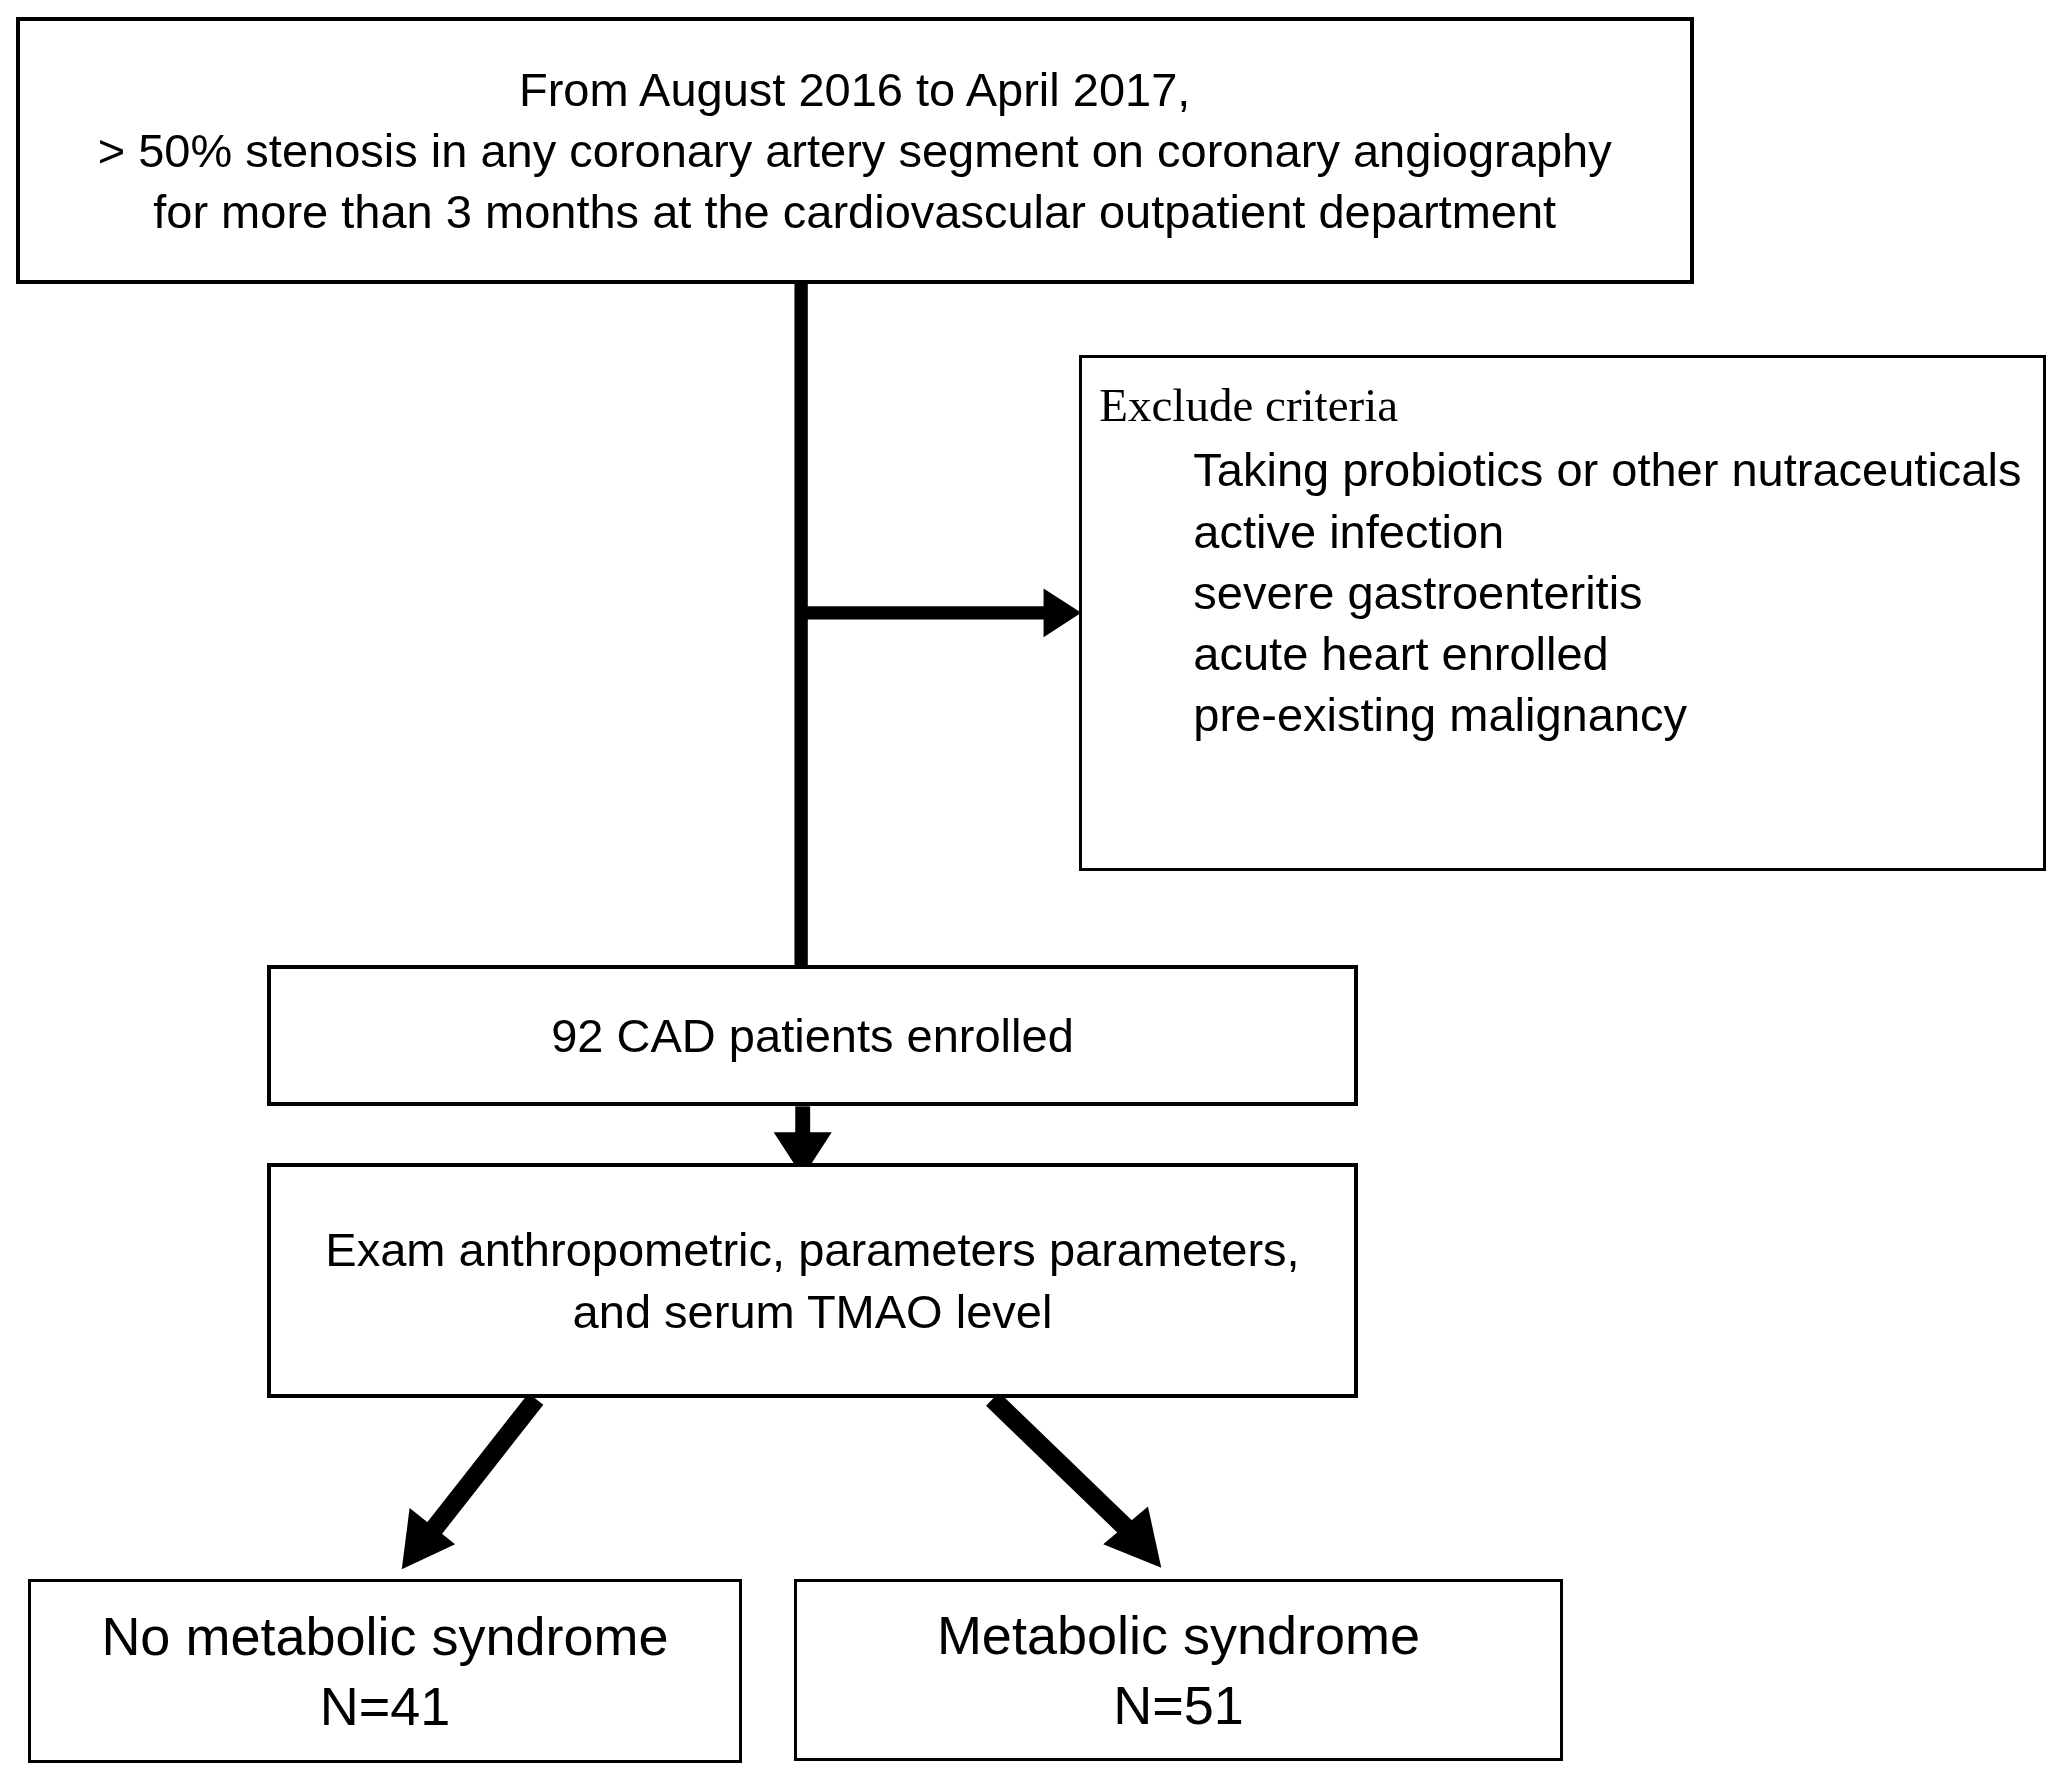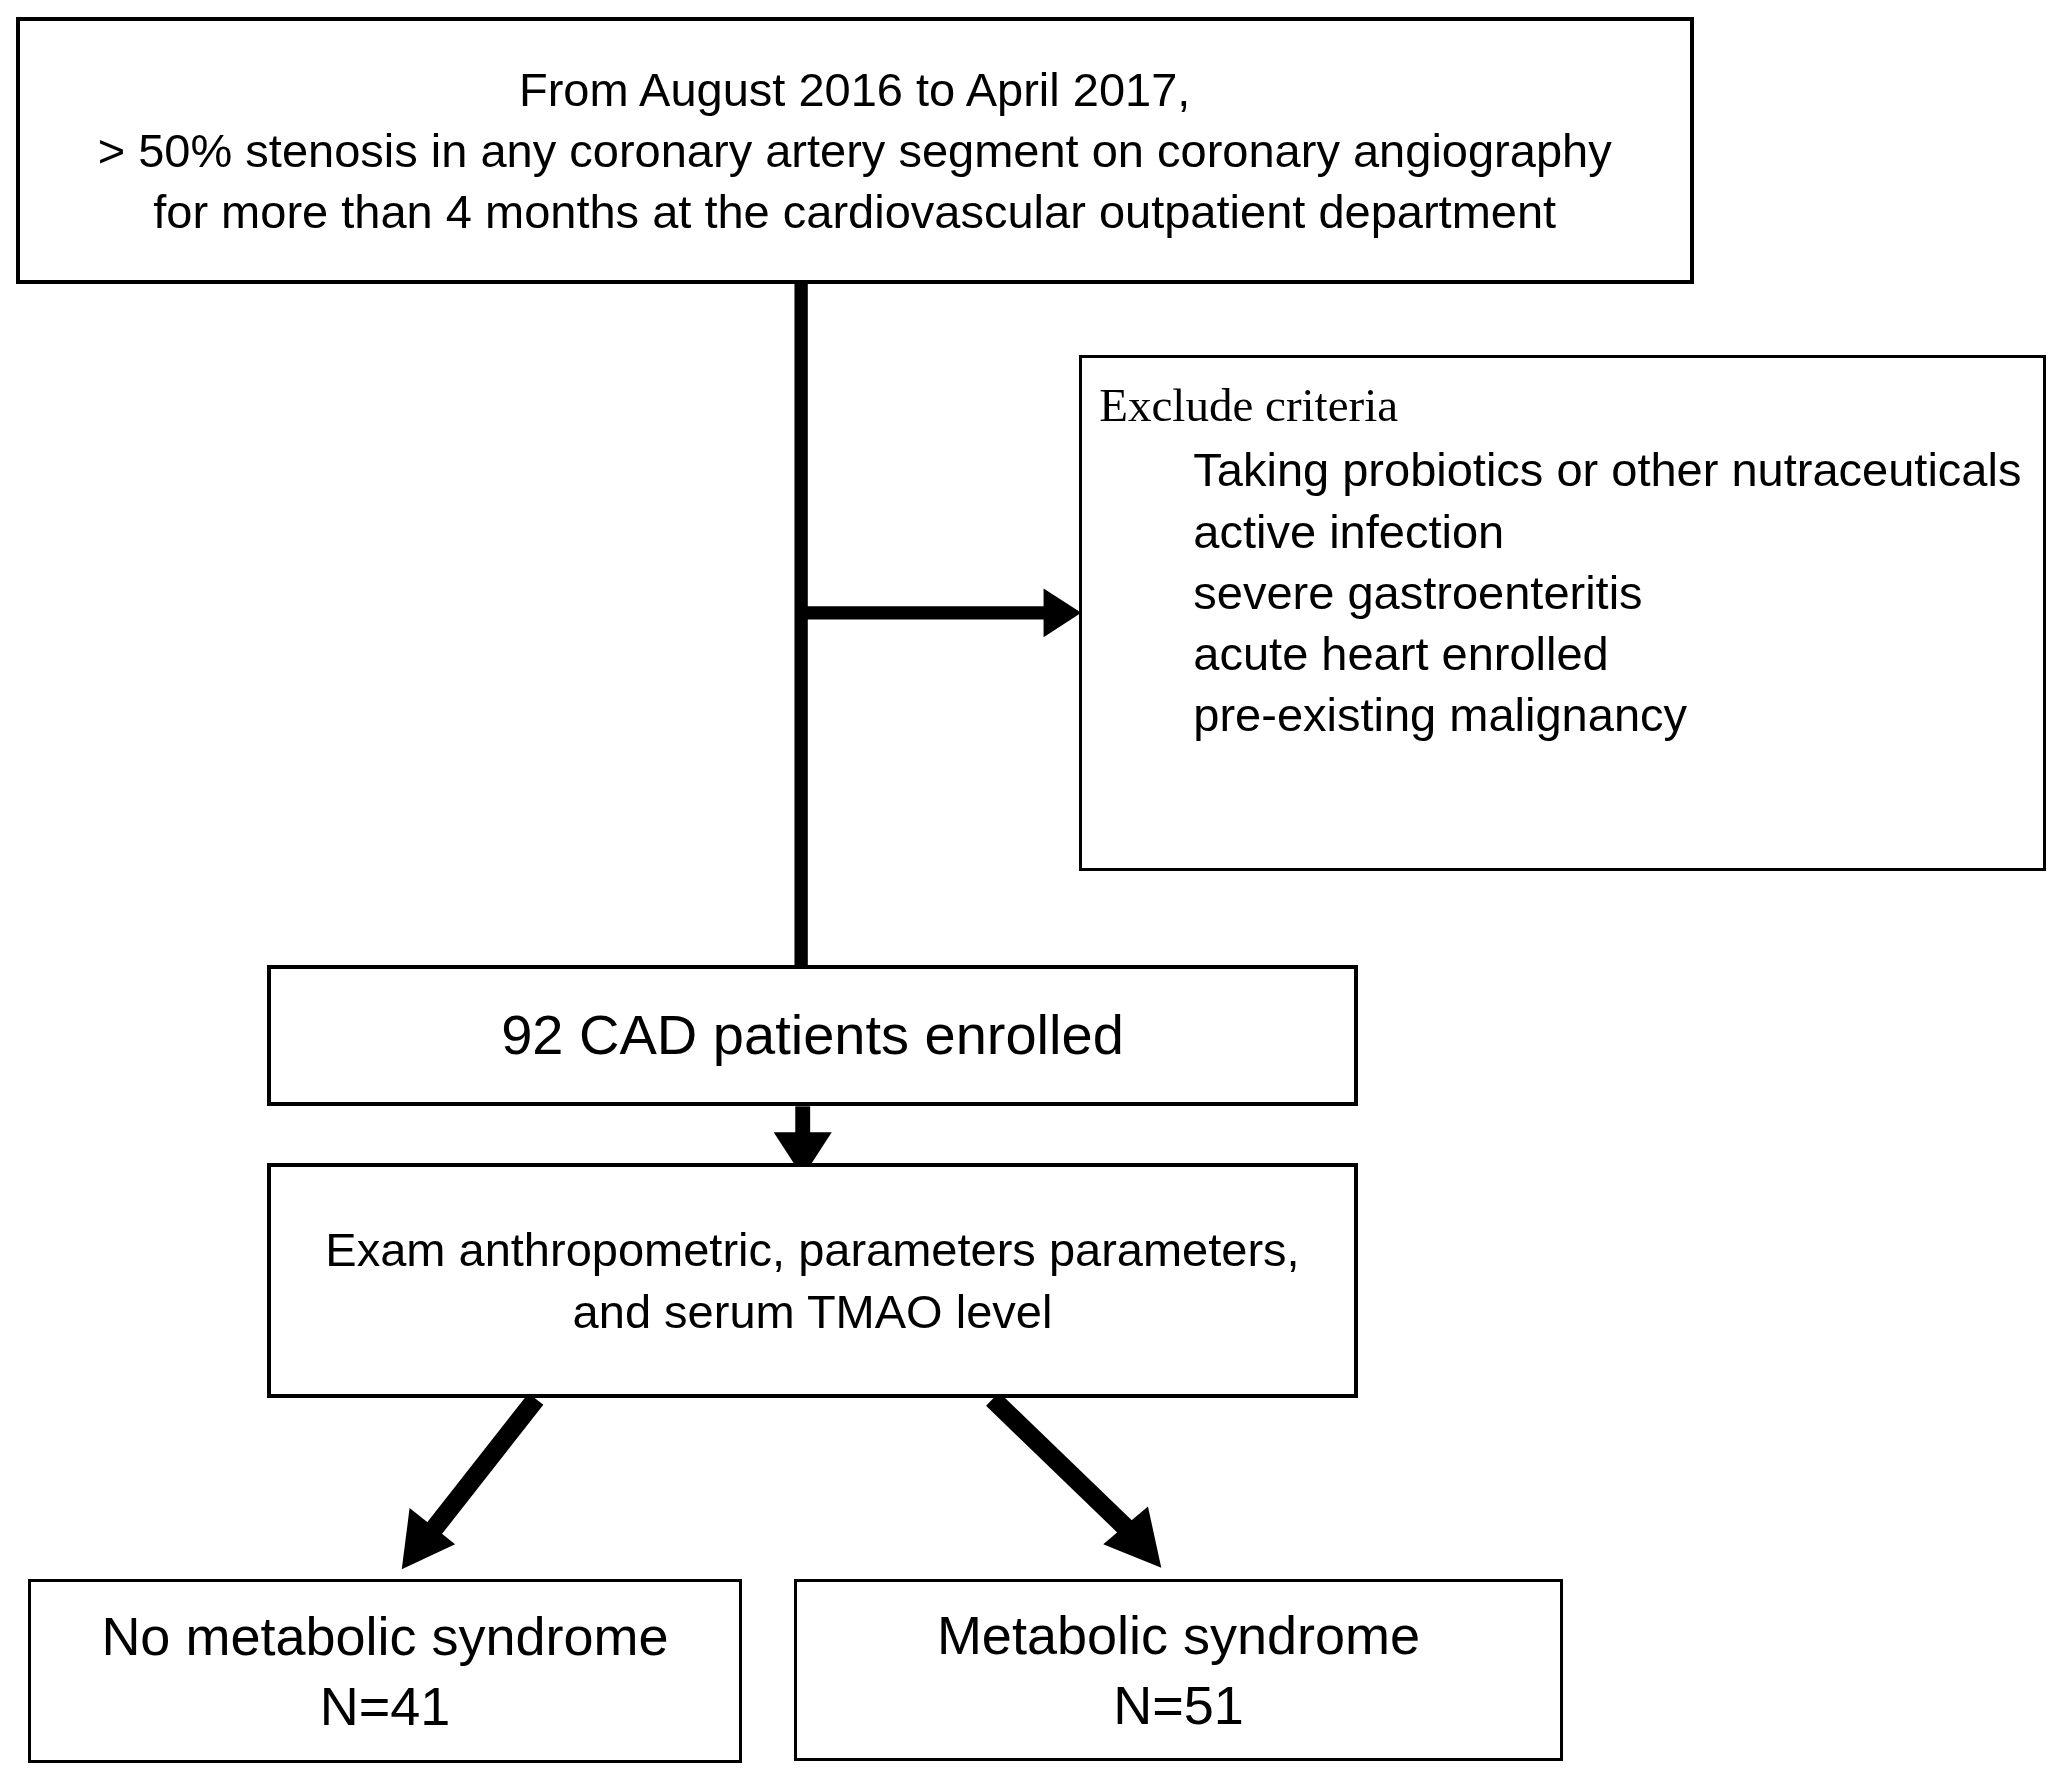--- a/index.html
+++ b/index.html
@@ -57,21 +57,21 @@
   #box-exclusion .heading { margin-bottom: 3.1px; font-family: Liberation Serif, serif; }
   #box-exclusion .item { padding-left: 94px; text-align: center; }
 
   
   #box-enrolled {
     left: 267px;
     top: 965px;
     width: 1091px;
     height: 141px;
   }
-  #box-enrolled .line { font-size: 56px; }
+  #box-enrolled .line { font-size: 47px; }
 
   
   #box-exam {
     left: 267px;
     top: 1163px;
     width: 1091px;
     height: 235px;
   }
   #box-exam .line { font-size: 47px; }
 
@@ -120,21 +120,21 @@
     <line x1="683" y1="1783" x2="548" y2="1955" stroke="#000000" stroke-width="24"></line>
     <polygon points="512,2000 522,1922 580,1968" fill="#000000"></polygon>
 
     <line x1="1265" y1="1783" x2="1440" y2="1952" stroke="#000000" stroke-width="24"></line>
     <polygon points="1480,1998 1406,1968 1463,1920" fill="#000000"></polygon>
   </svg>
 
   <div class="node" id="box-inclusion">
     <div class="line">From August 2016 to April 2017,</div>
     <div class="line">&gt; 50% stenosis in any coronary artery segment on coronary angiography</div>
-    <div class="line">for more than 4 months at the cardiovascular outpatient department</div>
+    <div class="line">for more than 3 months at the cardiovascular outpatient department</div>
   </div>
 
   <div class="node" id="box-exclusion">
     <div class="line heading">Exclude criteria</div>
     <div class="line item">Taking probiotics or other nutraceuticals</div>
     <div class="line item">active infection</div>
     <div class="line item">severe gastroenteritis</div>
     <div class="line item">acute heart enrolled</div>
     <div class="line item">pre-existing malignancy</div>
   </div>

